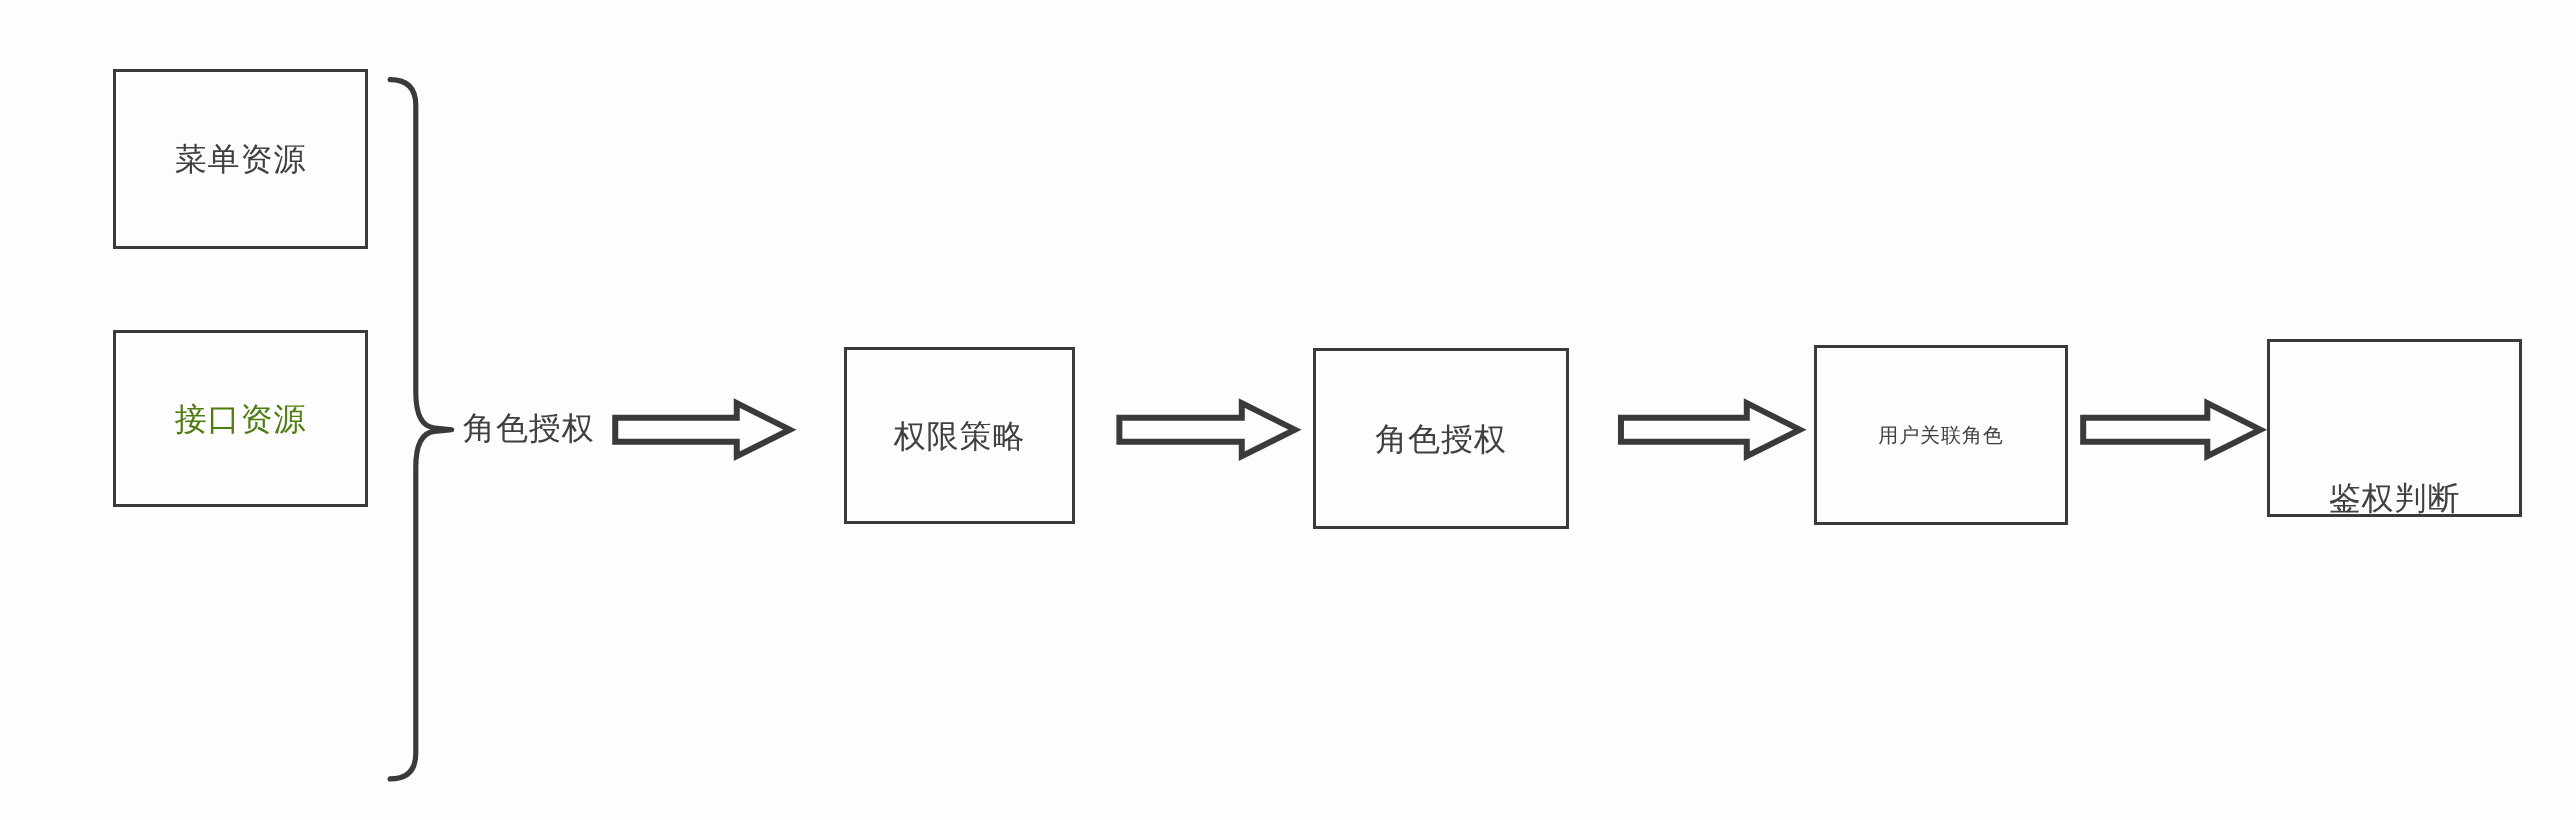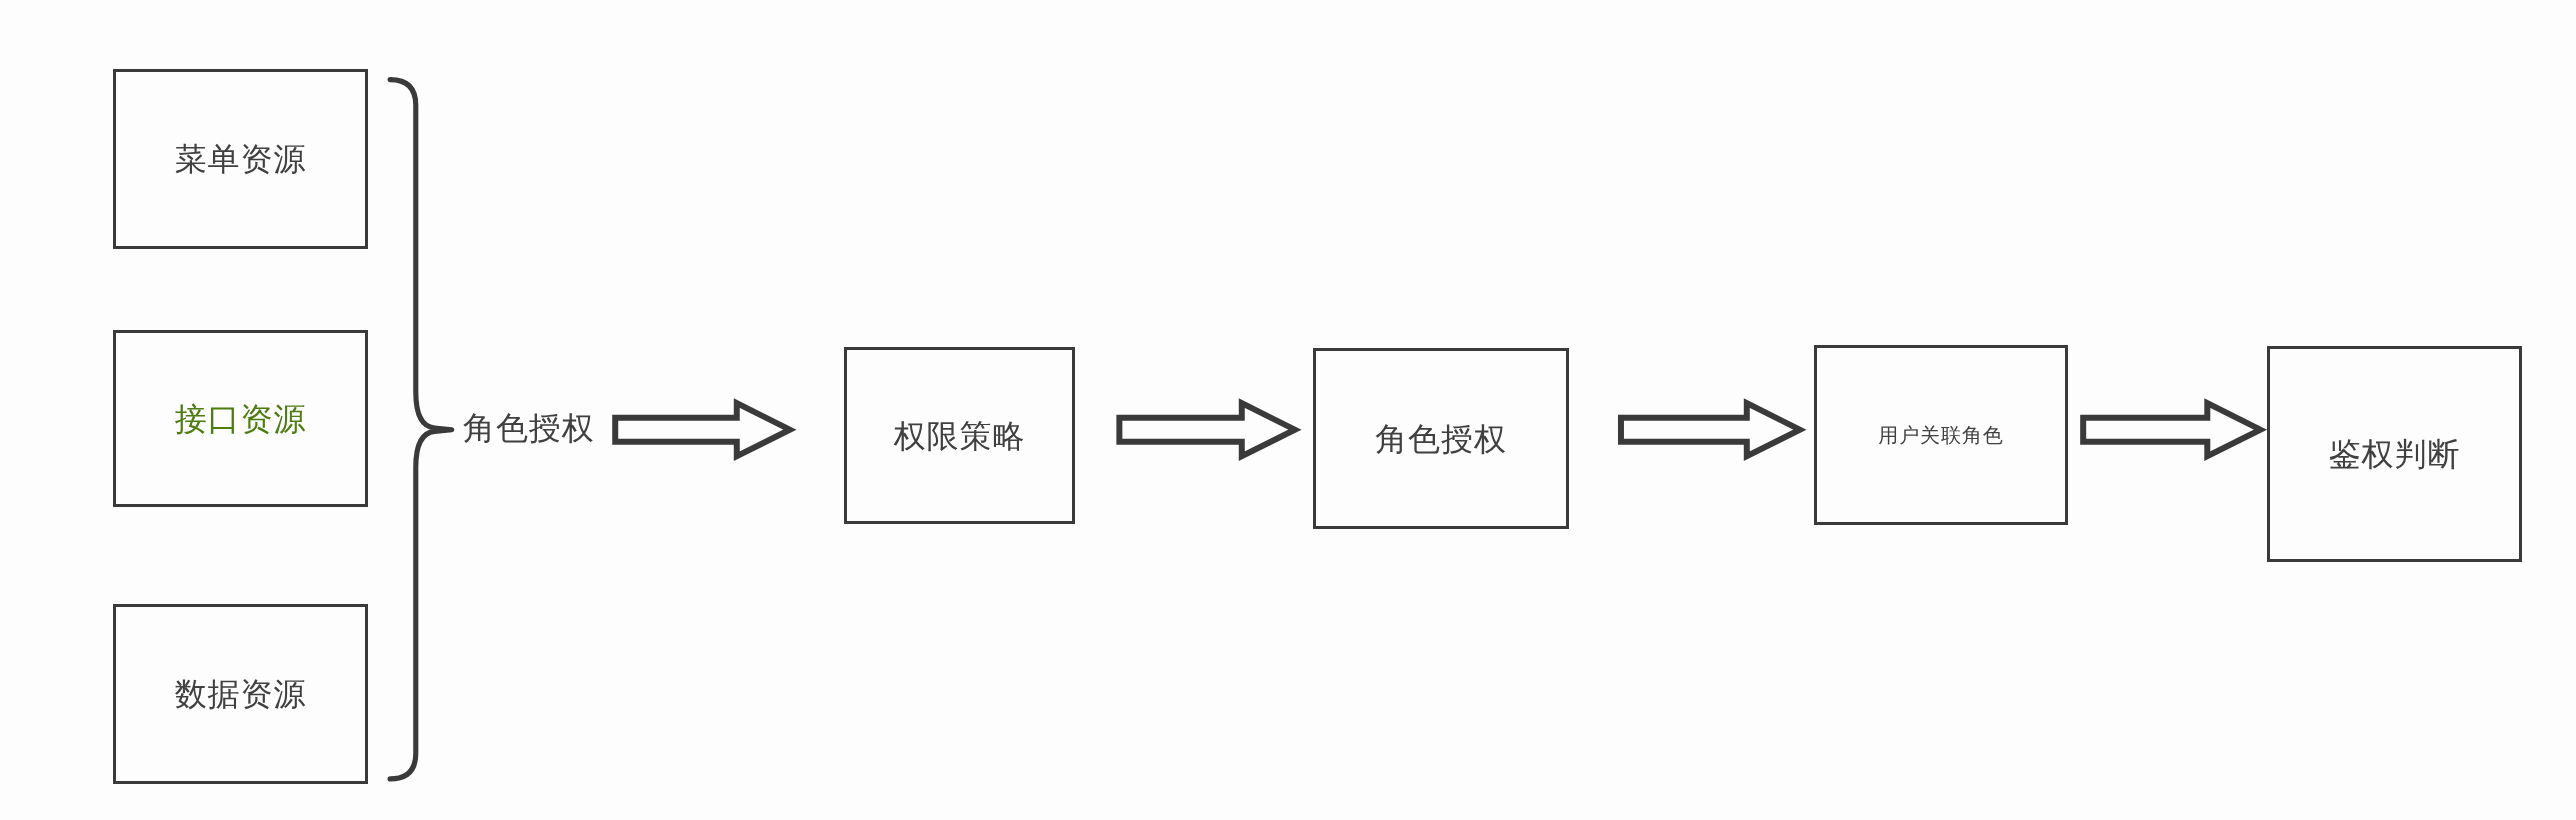--- a/index.html
+++ b/index.html
@@ -65,43 +65,40 @@
 <div id="canvas" style="width: 2576px; height: 820px; background: rgb(253, 253, 253);">
 
   <div class="node-box" id="box-menu-resource" style="left: 113px; top: 69px; width: 255px; height: 180px; border-width: 3.4px; border-color: rgb(58, 58, 58);">
     <span class="node-label" style="font-size: 32px; color: rgb(64, 64, 64);">菜单资源</span>
   </div>
 
   <div class="node-box" id="box-interface-resource" style="left: 113px; top: 330px; width: 255px; height: 177px; border-width: 3.4px; border-color: rgb(58, 58, 58);">
     <span class="node-label" style="font-size: 32px; color: #4d7c0f;">接口资源</span>
   </div>
 
-  <div class="node-box" id="box-data-resource" style="left: 113px; top: 604px; width: 255px; height: 180px; border-width: 3.4px; border-color: rgb(58, 58, 58);">
-    <span class="node-label" style="font-size: 32px; color: rgb(64, 64, 64);">数据资源</span>
-  </div>
 
   <svg class="svg-layer" id="brace-layer" viewBox="0 0 3008 958">
     <path id="brace-path" class="hit" fill="none" stroke="#3a3a3a" stroke-width="6" stroke-linecap="round" stroke-linejoin="round" d="M 457 93 L 455 93 Q 485 93 485 123 L 485 458 Q 485 498 507 500 L 527 502 L 507 504 Q 485 506 485 546 L 485 880 Q 485 910 455 910 L 457 910"></path>
   </svg>
 
   <div class="group-label" id="group-label-resource-mgmt" style="left: 463px; top: 412px; font-size: 32px; color: rgb(64, 64, 64);">角色授权</div>
 
   <div class="node-box" id="box-permission-policy" style="left: 844px; top: 347px; width: 231px; height: 177px; border-width: 3.4px; border-color: rgb(58, 58, 58);">
     <span class="node-label" style="font-size: 32px; color: rgb(64, 64, 64);">权限策略</span>
   </div>
 
   <div class="node-box" id="box-role-grant" style="left: 1313px; top: 348px; width: 256px; height: 181px; border-width: 3.4px; border-color: rgb(58, 58, 58);">
     <span class="node-label" style="font-size: 32px; color: rgb(64, 64, 64);">角色授权</span>
   </div>
 
   <div class="node-box" id="box-user-role-link" style="left: 1814px; top: 345px; width: 254px; height: 180px; border-width: 3.4px; border-color: rgb(58, 58, 58);">
     <span class="node-label" style="font-size: 20px; color: rgb(64, 64, 64);">用户关联角色</span>
   </div>
 
-  <div class="node-box" id="box-auth-decision" style="left: 2267px; top: 346px; width: 255px; height: 216px; border-width: 3.4px; border-color: rgb(58, 58, 58);">
+  <div class="node-box" id="box-auth-decision" style="left: 2267px; top: 339px; width: 255px; height: 178px; border-width: 3.4px; border-color: rgb(58, 58, 58); align-items: flex-end;">
     <span class="node-label" style="font-size: 32px; color: rgb(64, 64, 64);">鉴权判断</span>
   </div>
 
   <svg class="svg-layer" id="arrow-layer" viewBox="0 0 3008 958">
       <polygon points="718,488 860,488 860,471 922,502 860,533 860,516 718,516" fill="#fdfdfd" stroke="#3a3a3a" stroke-width="7" stroke-linejoin="miter" class="hit"></polygon>
       <polygon points="1307,488 1450,488 1450,471 1512,502 1450,533 1450,516 1307,516" fill="#fdfdfd" stroke="#3a3a3a" stroke-width="7" stroke-linejoin="miter" class="hit"></polygon>
       <polygon points="1893,488 2040,488 2040,471 2102,502 2040,533 2040,516 1893,516" fill="#fdfdfd" stroke="#3a3a3a" stroke-width="7" stroke-linejoin="miter" class="hit"></polygon>
       <polygon points="2433,488 2578,488 2578,471 2640,502 2578,533 2578,516 2433,516" fill="#fdfdfd" stroke="#3a3a3a" stroke-width="7" stroke-linejoin="miter" class="hit"></polygon>
     </svg>
 

